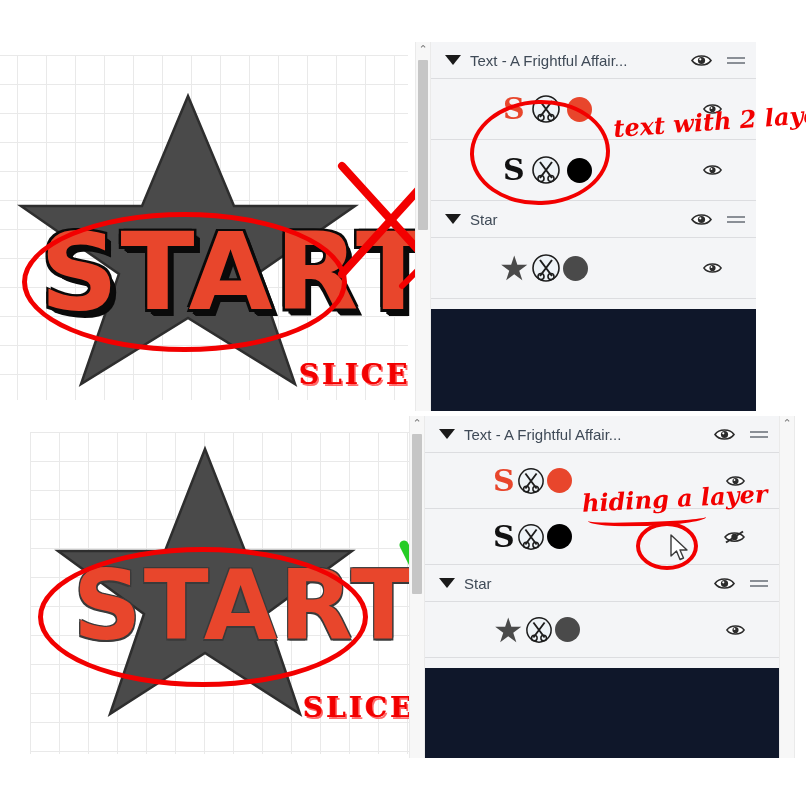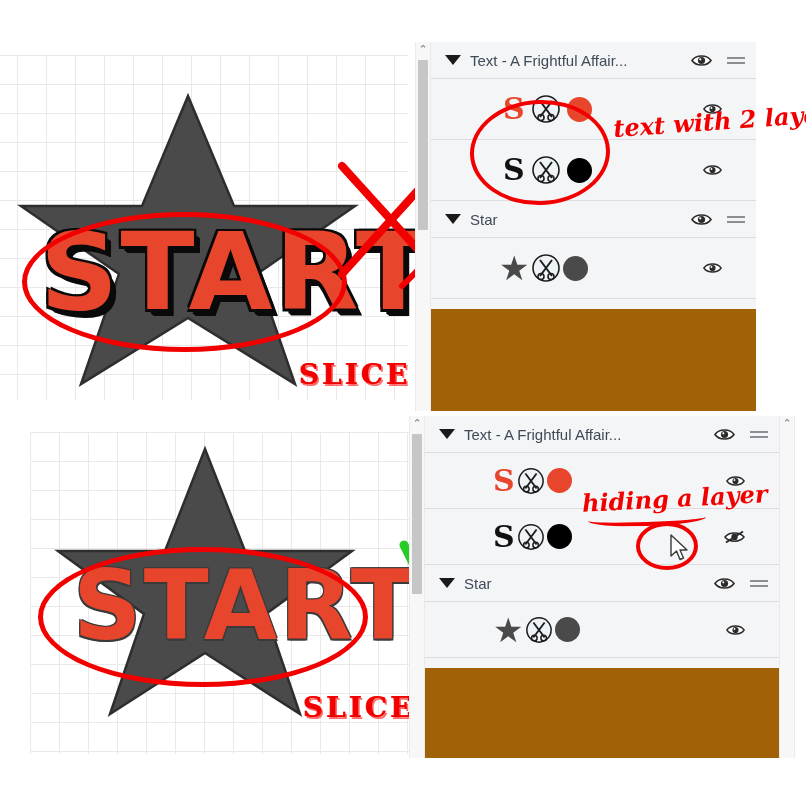--- a/index.html
+++ b/index.html
@@ -128,21 +128,21 @@
     position: absolute;
     background: #f4f5f7;
     display: flex;
   }
   #panel-top    { left: 415px; top: 42px;  width: 341px; height: 369px; }
   #panel-bottom { left: 409px; top: 416px; width: 386px; height: 342px; }
 
   .panel-body {
     position: relative;
     flex: 1 1 auto;
-    background: #a16207;
+    background: #0f172a;
     overflow: hidden;
   }
 
   
   .scrollbar {
     width: 16px;
     background: #f7f7f7;
     flex: 0 0 16px;
     position: relative;
     border-left: 1px solid #eaeaea;

